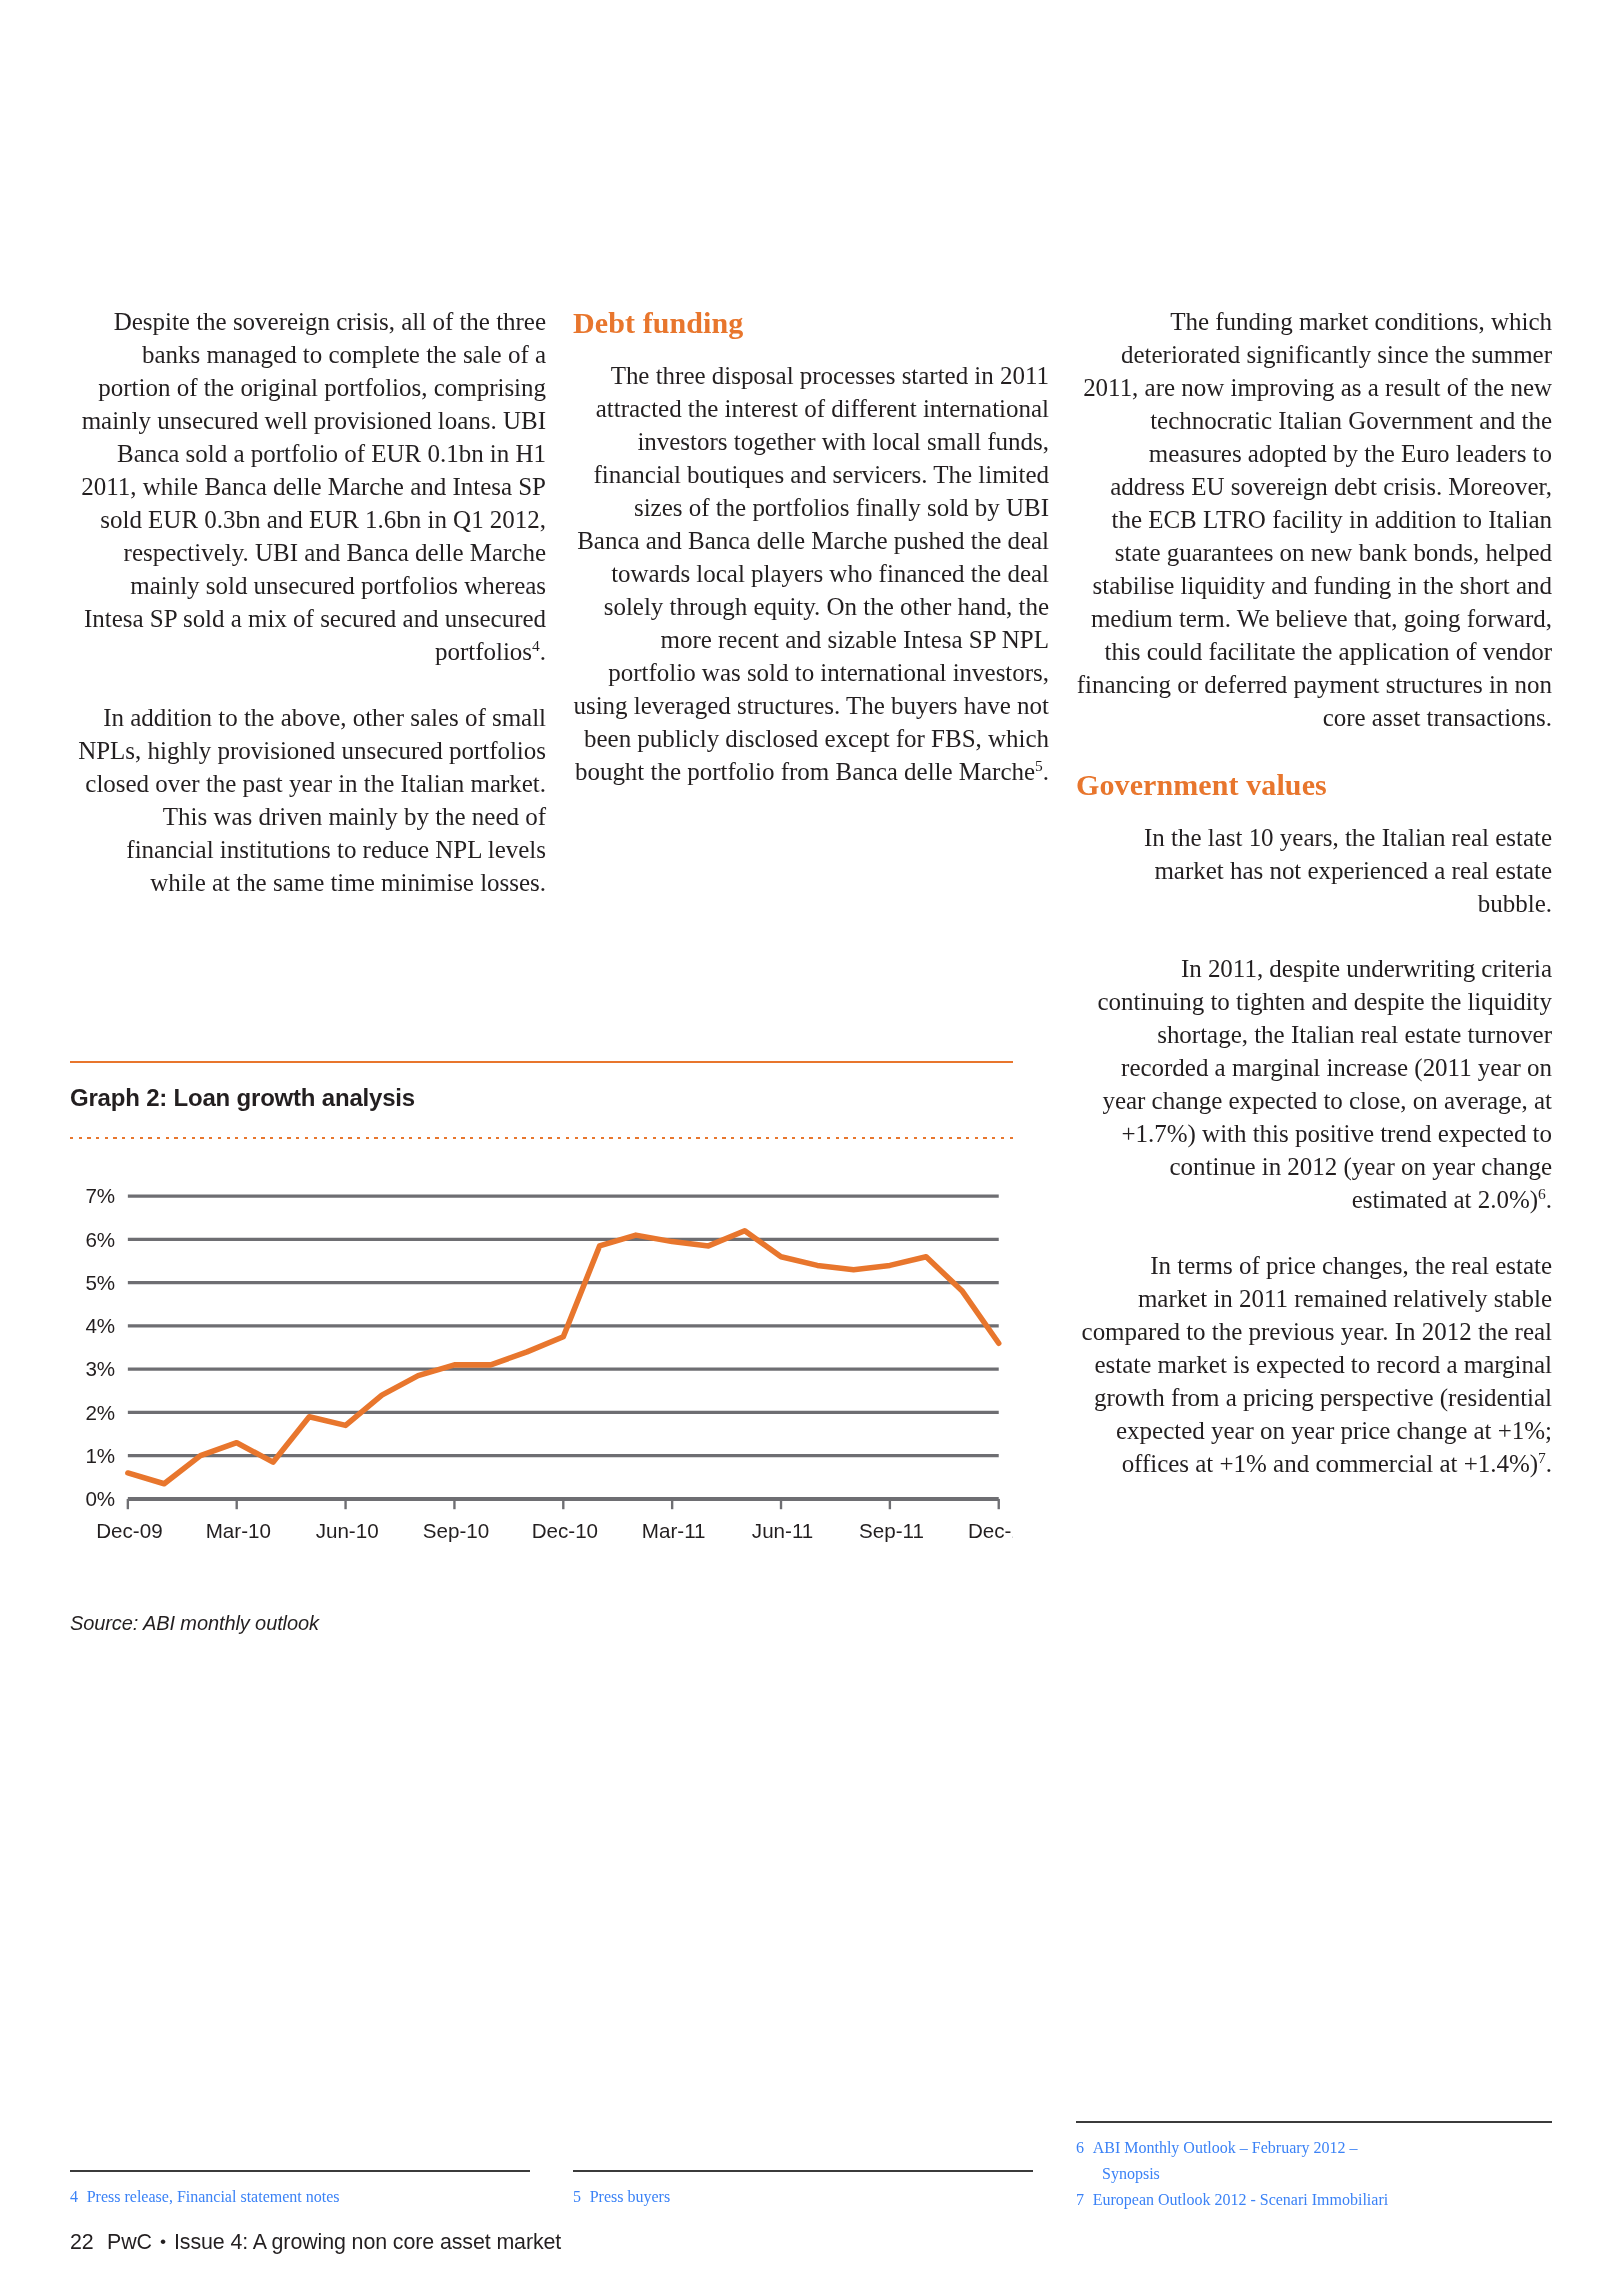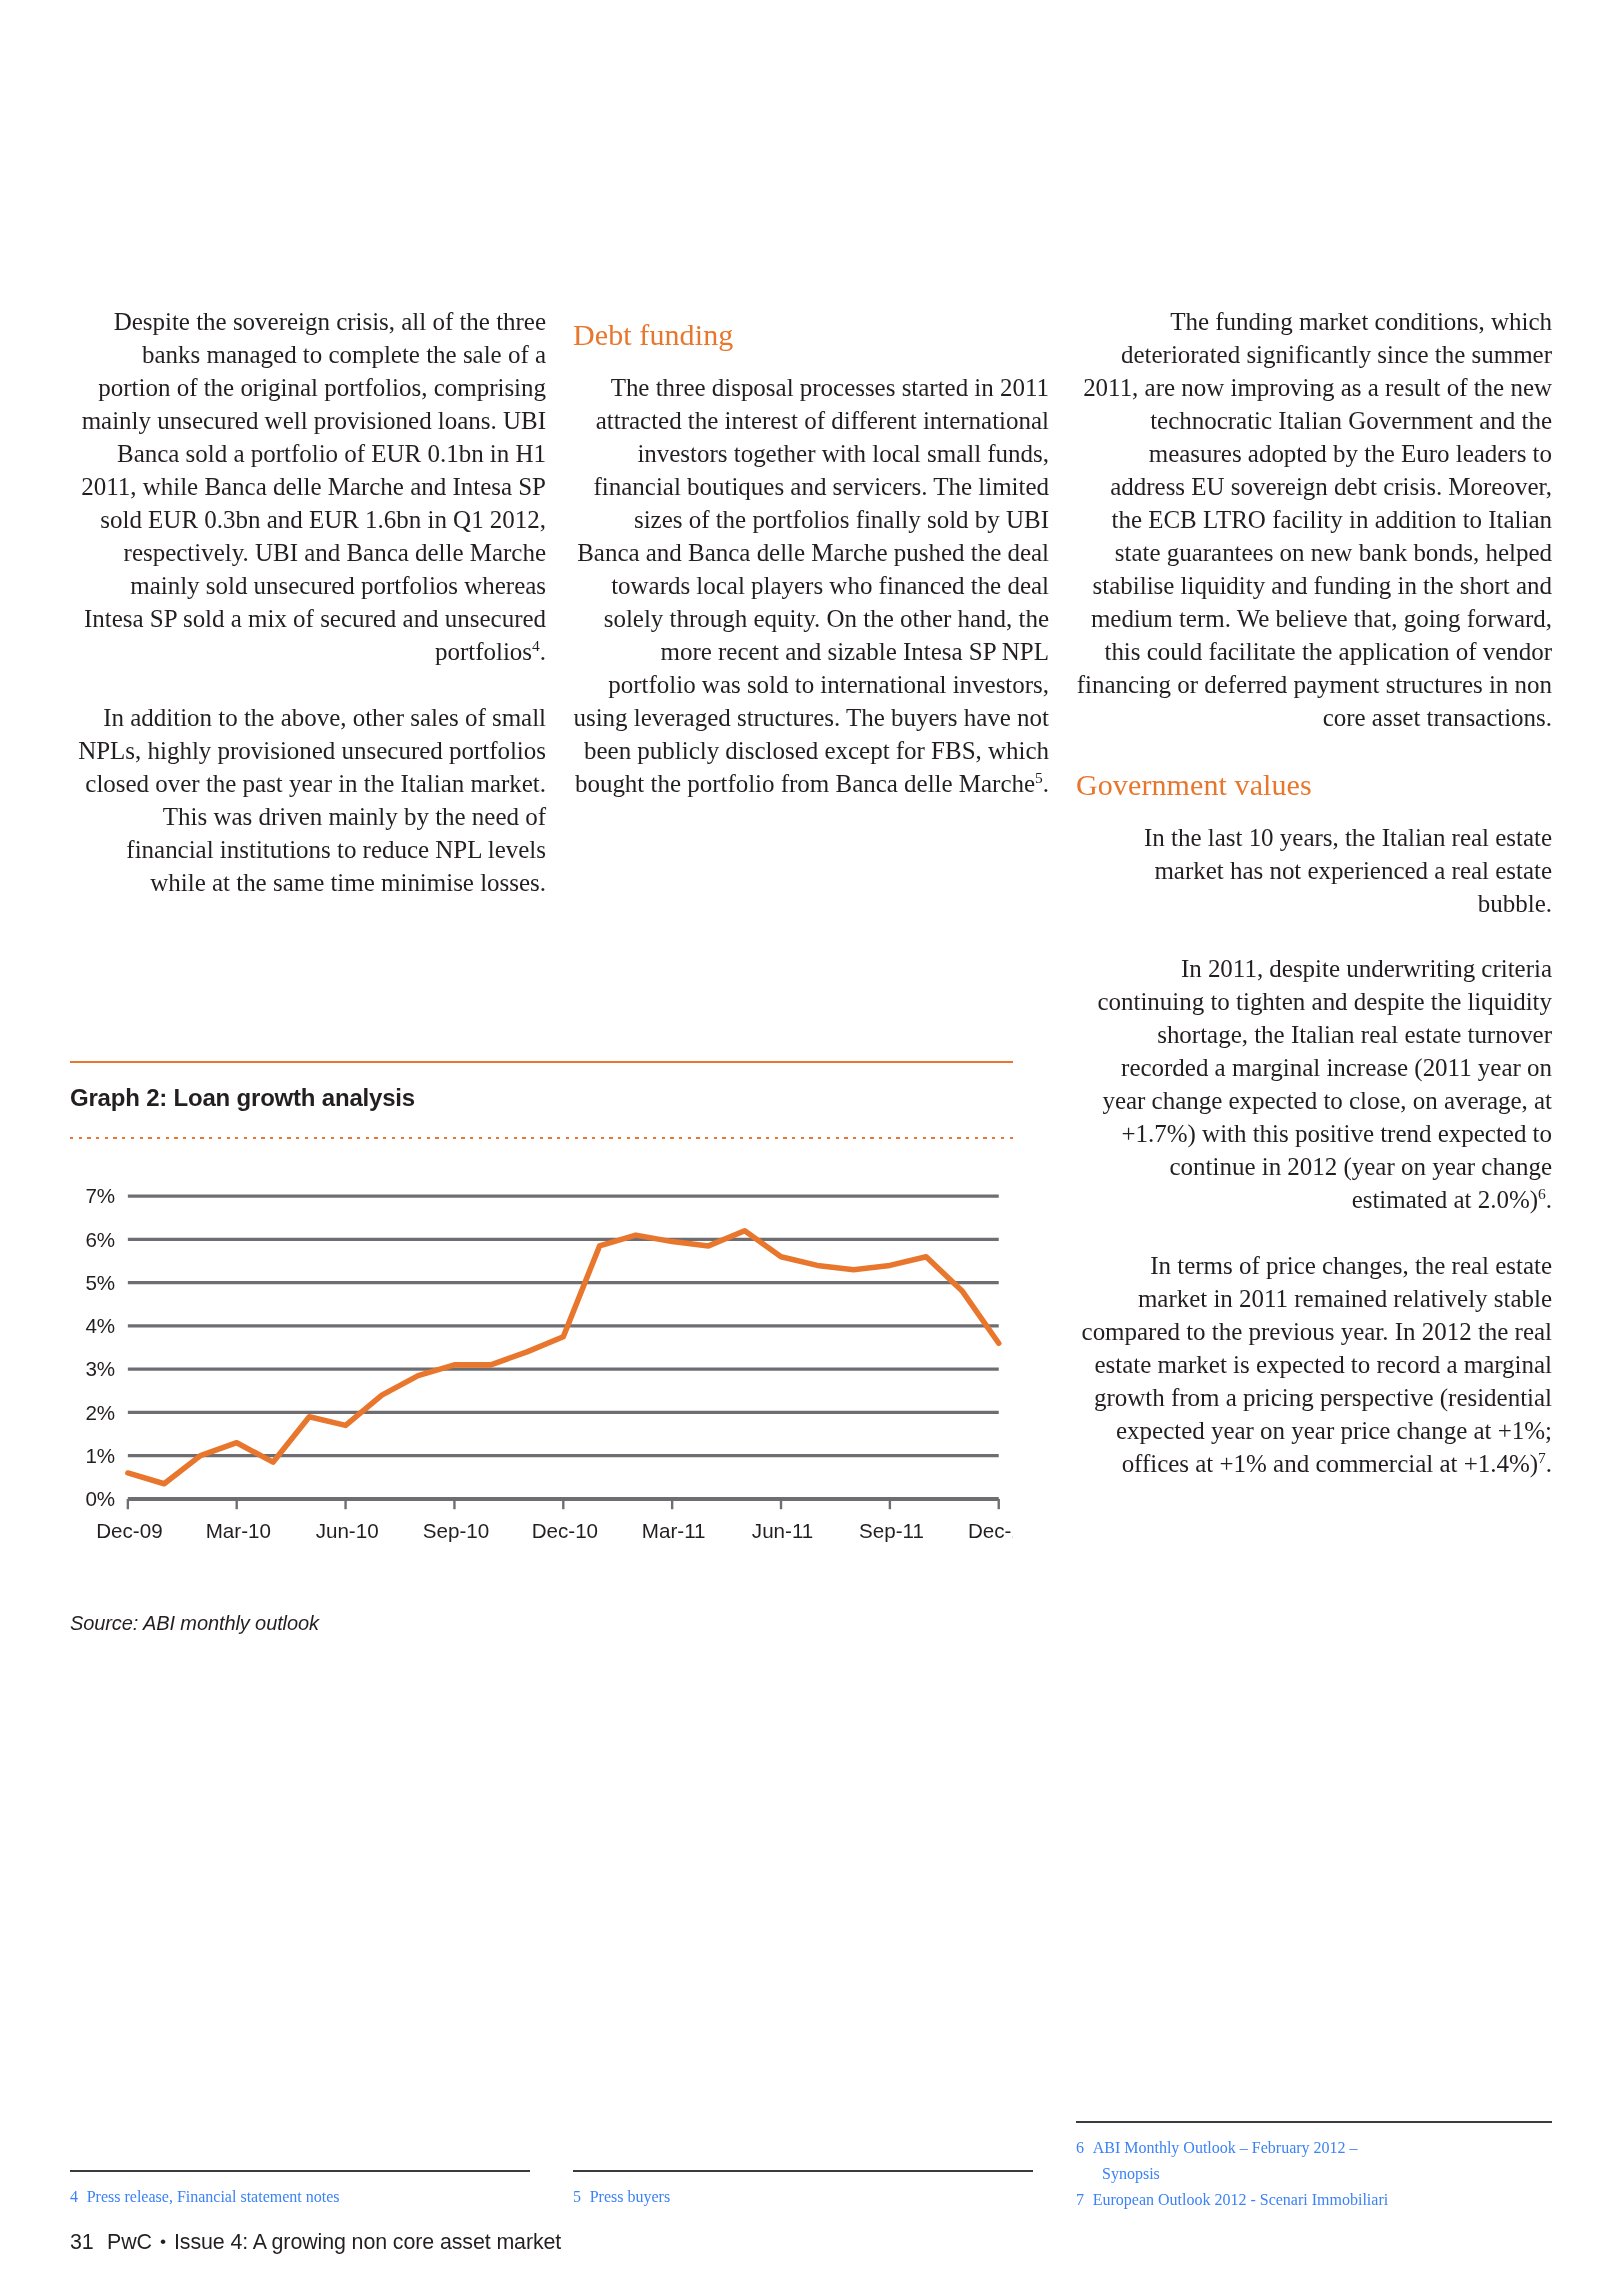--- a/index.html
+++ b/index.html
@@ -41,22 +41,22 @@
     margin: 0 0 32.5px 0;
     text-align: right;
     letter-spacing: -0.02px;
   }
 
   .section-head {
     font-family: "Liberation Serif", serif;
     font-size: 30px;
     line-height: 35px;
     color: #e8762d;
-    margin: 12px 0 19px 0;
-    font-weight: normal;
+    margin: 0 0 19px 0;
+    font-weight: bold;
     letter-spacing: 0.1px;
   }
   .head-gap { margin-top: 28.5px; }
 
   sup {
     font-size: 0.62em;
     vertical-align: super;
     line-height: 0;
   }
 
@@ -247,17 +247,17 @@
     <div class="fn-line">
       <span class="fn-num">6</span><span>ABI Monthly Outlook – February 2012 –</span>
     </div>
     <div class="fn-line fn-cont">Synopsis</div>
     <div class="fn-line">
       <span class="fn-num">7</span><span>European Outlook 2012 - Scenari Immobiliari</span>
     </div>
   </div>
 
   <div class="page-footer">
-    <span class="pg-num">31</span><span>PwC</span><span class="bullet">•</span><span>Issue 4: A growing non core asset market</span>
+    <span class="pg-num">22</span><span>PwC</span><span class="bullet">•</span><span>Issue 4: A growing non core asset market</span>
   </div>
 
 </div>
 
 
 </body></html>

